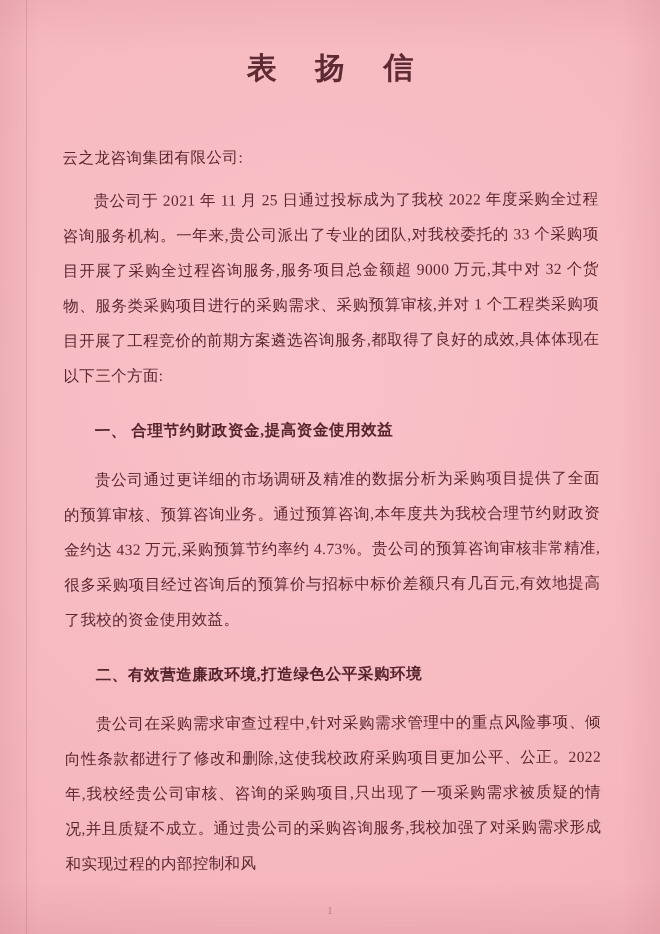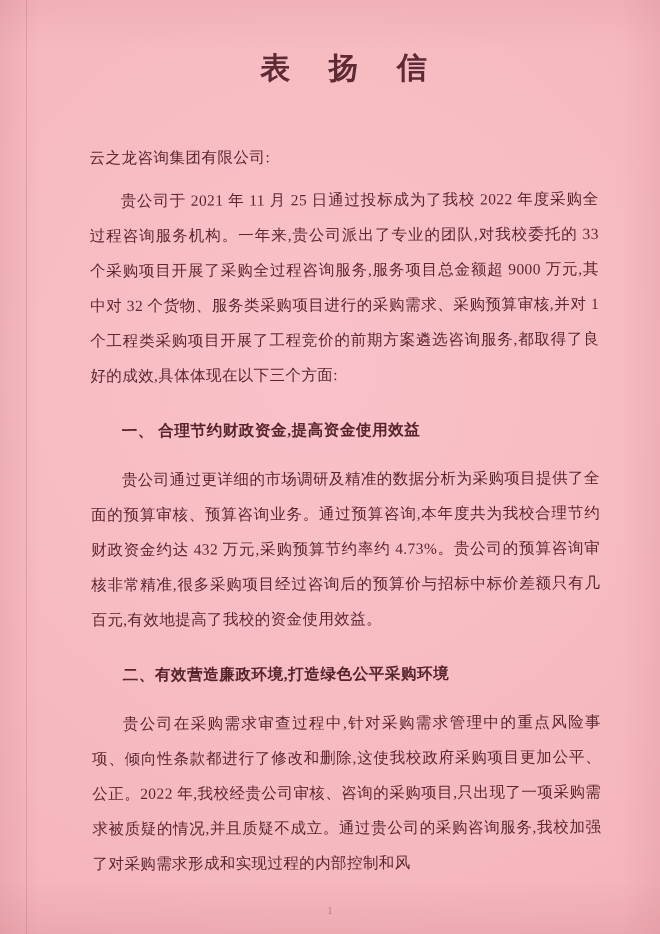--- a/index.html
+++ b/index.html
@@ -16,21 +16,20 @@
 
   
   #page {
     position: relative;
     width: 660px;
     height: 934px;
     box-sizing: border-box;
     background:
       radial-gradient(ellipse 120% 90% at 48% 40%, #f9c2c8 0%, #f6b8bf 55%, #f2aeb6 100%);
     overflow: hidden;
-    padding-left: 27px;
   }
   #page:before {
     
     content: "";
     position: absolute;
     inset: 0;
     background:
       linear-gradient(to right, rgba(200,120,130,0.20) 0px, rgba(200,120,130,0.0) 40px,
                       rgba(200,120,130,0.0) 620px, rgba(200,120,130,0.18) 660px),
       linear-gradient(to bottom, rgba(200,120,130,0.14) 0px, rgba(200,120,130,0.0) 50px,

